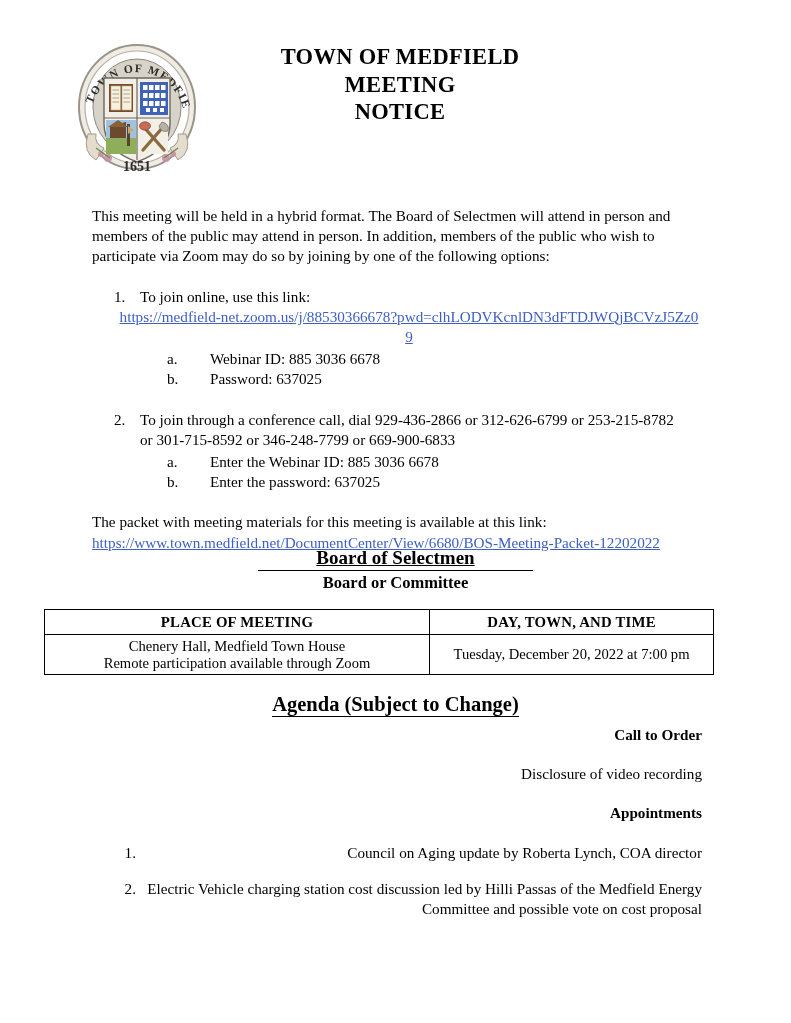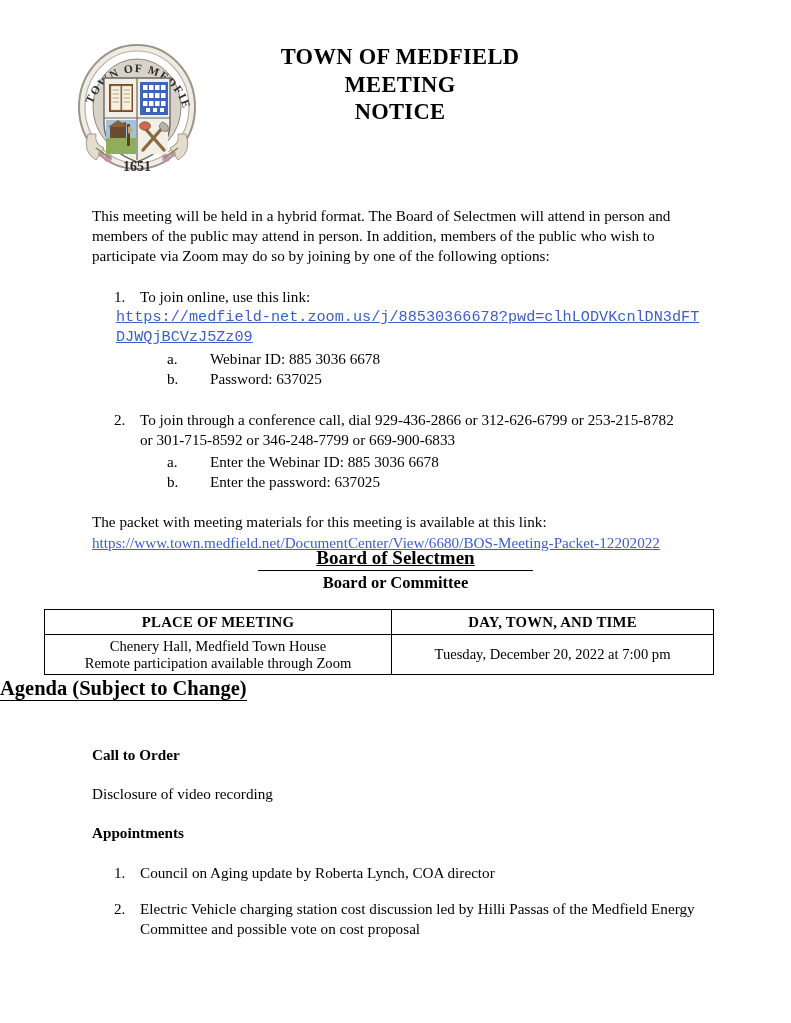--- a/index.html
+++ b/index.html
@@ -96,23 +96,22 @@
     text-align: left;
   }
 
   a.doc-link, .doc-link {
     color: #3d5ec4;
     text-decoration: underline;
     word-break: break-all;
   }
   .link-centered {
     display: block;
-    text-align: left;
+    text-align: center;
     margin-left: -24px;
-    font-family: Liberation Mono, monospace;
   }
 
   
   .board-wrap {
     position: absolute;
     left: 0;
     top: 547px;
     width: 791px;
     text-align: center;
   }
@@ -136,57 +135,59 @@
   table.meeting-table {
     position: absolute;
     left: 44px;
     top: 609px;
     width: 670px;
     border-collapse: collapse;
     font-size: 14.6px;
   }
   table.meeting-table td {
     border: 1.4px solid #000;
-    padding: 2px 0;
+    padding: 2px 19px;
     text-align: center;
     vertical-align: middle;
   }
   table.meeting-table td.col-a { width: 346px; }
   table.meeting-table td.head {
     font-weight: bold;
     font-size: 14.8px;
     letter-spacing: 0.2px;
     height: 20px;
   }
   table.meeting-table td.body-cell { height: 35px; }
   .cell-line { line-height: 17px; }
 
   
   .agenda-wrap {
     position: absolute;
     left: 0;
-    top: 676px;
+    top: 692px;
     width: 791px;
+    text-align: center;
   }
   .agenda-title {
     display: inline-block;
     font-size: 20.5px;
     font-weight: bold;
     line-height: 24px;
     border-bottom: 1.8px solid #000;
     padding-bottom: 0px;
   }
 
   .agenda-body {
     position: absolute;
     left: 92px;
-    top: 745px;
+    top: 725px;
     width: 610px;
     font-size: 15.2px;
     line-height: 20.2px;
+    text-align: right;
   }
   .agenda-body .bold-head {
     font-weight: bold;
     margin: 0 0 19px 0;
   }
   .agenda-body .plain {
     margin: 0 0 19px 0;
   }
   ol.appt {
     margin: 0;

